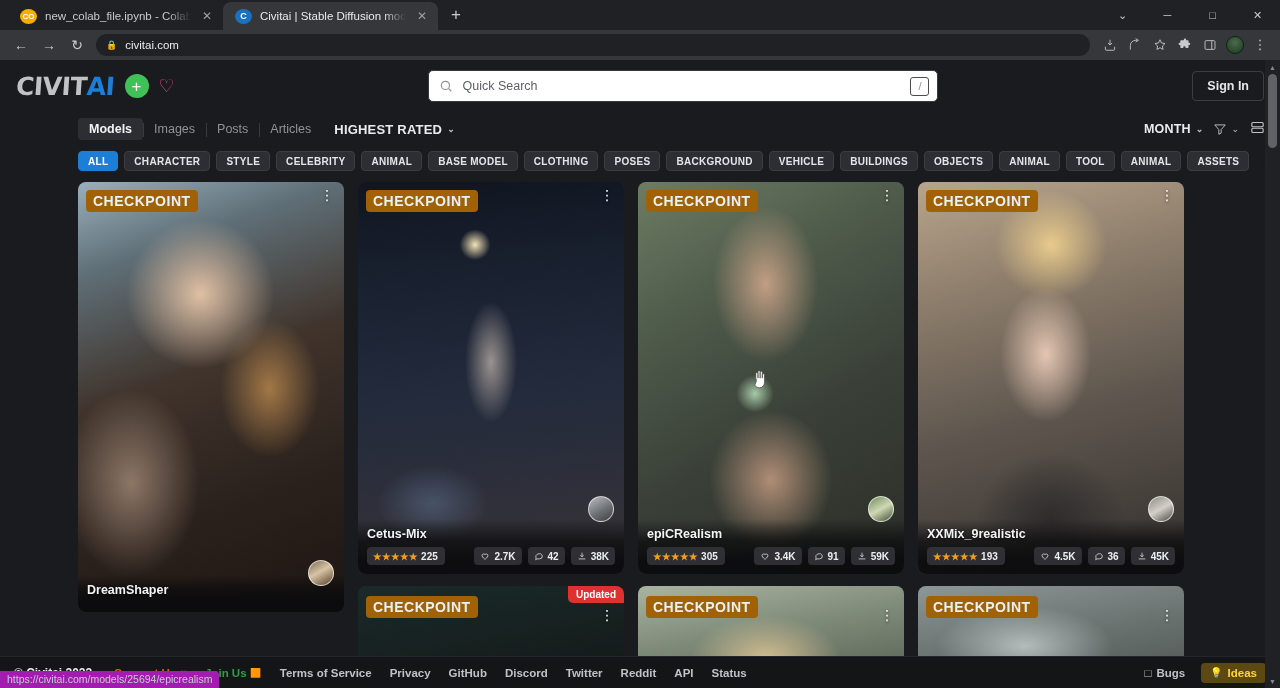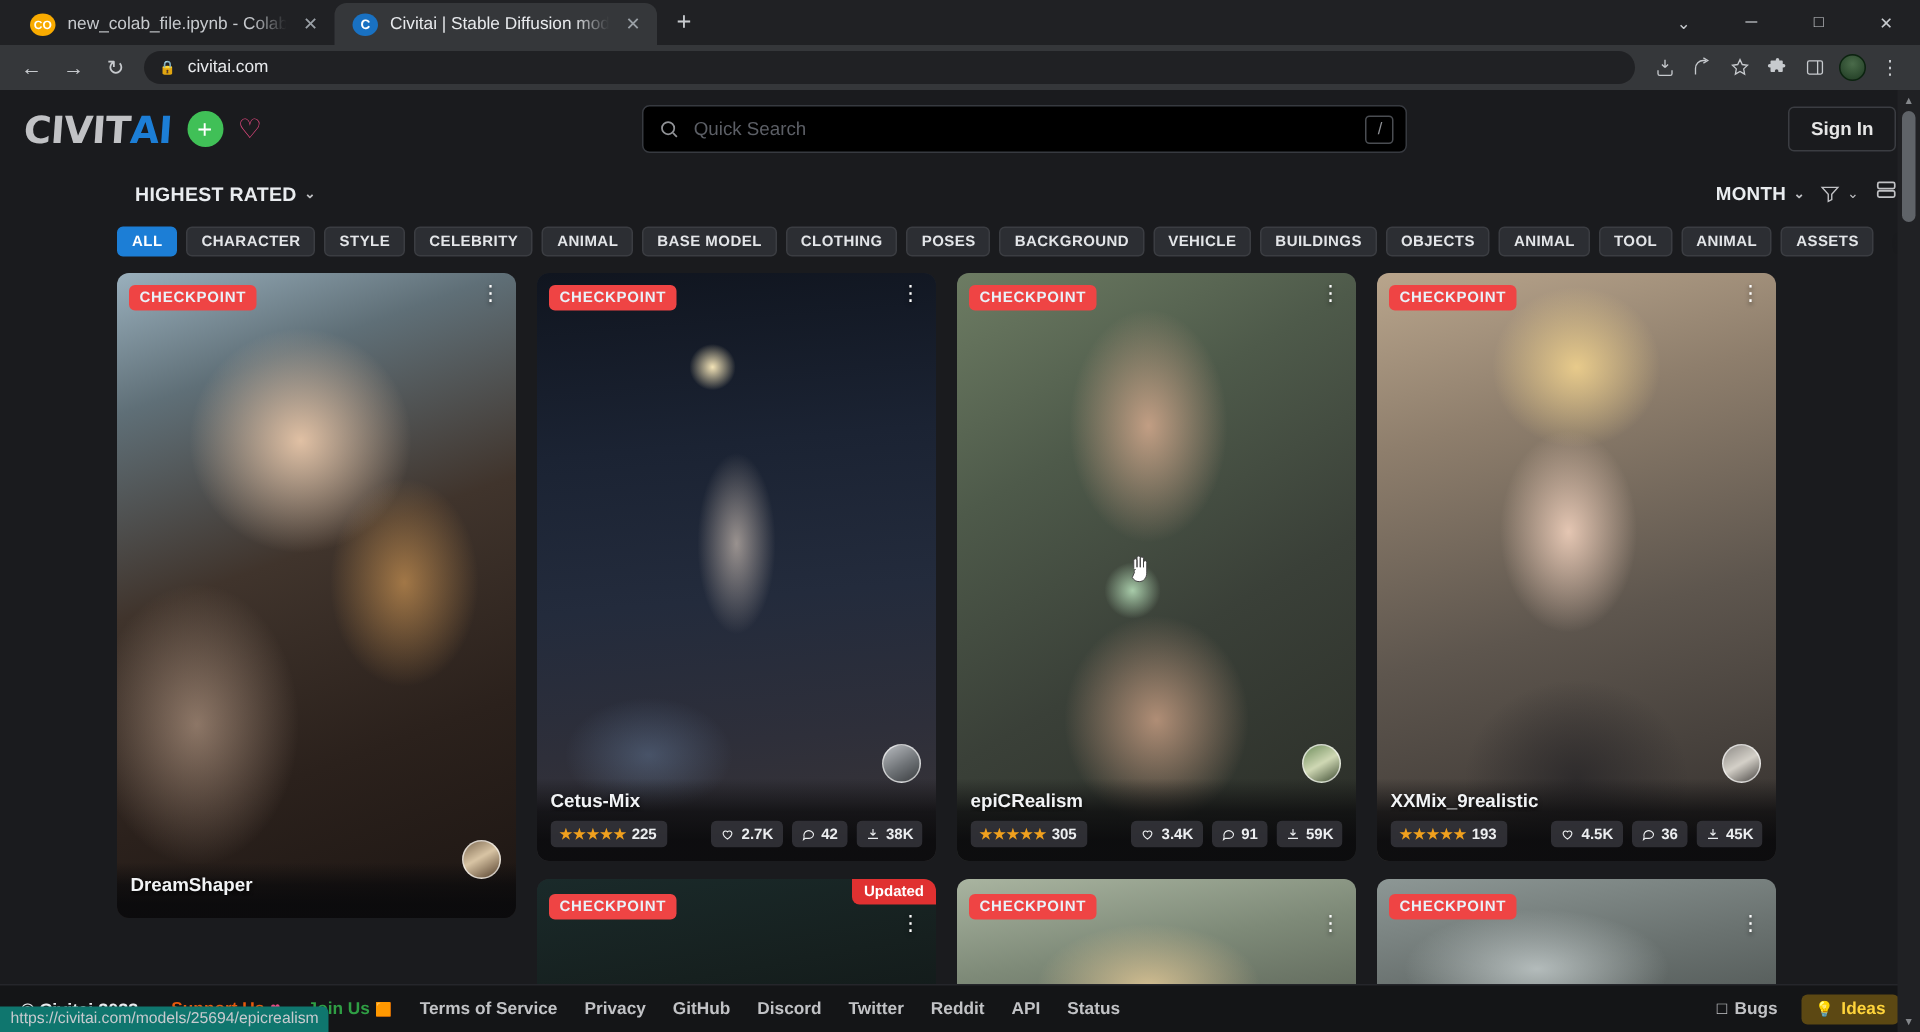--- a/index.html
+++ b/index.html
@@ -114,21 +114,21 @@
     width: 24px; height: 24px; border-radius: 50%;
     background: #40c057; color: #fff;
     display: flex; align-items: center; justify-content: center;
     font-size: 17px; line-height: 1; font-weight: 400;
   }
   .heart-btn { color: #e64980; font-size: 18px; line-height: 1; }
 
   .searchwrap { flex: 1; display: flex; justify-content: center; }
   .search {
     width: 510px; height: 32px;
-    background: #000000; border: 1px solid #373a40;
+    background: #ffffff; border: 1px solid #373a40;
     border-radius: 5px; display: flex; align-items: center;
     padding: 0 8px 0 10px; gap: 9px;
   }
   .search svg { width: 14px; height: 14px; stroke: #909296; fill: none; stroke-width: 2; }
   .search-ph { flex: 1; color: #5c5f66; font-size: 12.5px; }
   .slash-key {
     width: 19px; height: 19px; border: 1px solid #4a4d52;
     border-radius: 3px; color: #909296; font-size: 11px;
     display: flex; align-items: center; justify-content: center;
   }
@@ -204,22 +204,22 @@
   }
   .col { width: 266px; display: flex; flex-direction: column; gap: 12px; }
   .card {
     position: relative; border-radius: 8px;
     overflow: hidden; background: #25262b;
     flex-shrink: 0;
   }
   .card-img { position: absolute; inset: 0; }
   .badge-cp {
     position: absolute; top: 8px; left: 8px;
-    background: #ef4444; color: #e9f1f8;
-    font-size: 10px; font-weight: 800; letter-spacing: 0.5px;
+    background: #a16207; color: #e9f1f8;
+    font-size: 14px; font-weight: 800; letter-spacing: 0.5px;
     padding: 3px 7px; border-radius: 4px; z-index: 4;
   }
   .badge-upd {
     position: absolute; top: 0px; right: 0px;
     background: #e03131; color: #fff;
     font-size: 10px; font-weight: 600;
     padding: 3px 8px; border-radius: 0 0 0 5px; z-index: 5;
   }
   .dots {
     position: absolute; top: 10px; right: 10px;
@@ -328,21 +328,21 @@
   }
   .ideas {
     background: #5c4813; color: #ffd43b;
     font-size: 11.5px; font-weight: 600;
     display: flex; align-items: center; gap: 5px;
     padding: 4px 9px; border-radius: 4px;
   }
 
   .statusbar {
     position: absolute; left: 0; bottom: 0;
-    background: #0f766e; color: #c7cace;
+    background: #a21caf; color: #c7cace;
     font-size: 10.5px; padding: 2px 7px 3px;
     border-radius: 0 4px 0 0; z-index: 40;
     white-space: nowrap;
   }
 
   
   .scrollbar {
     position: absolute; right: 0; top: 60px;
     width: 15px; height: 628px; background: #202124; z-index: 30;
   }
@@ -451,20 +451,26 @@
             </svg>
           <span class="search-ph">Quick Search</span>
           <span class="slash-key">/</span>
         </div>
       </div>
 
       <div class="signin">Sign In</div>
     </div>
 
     <div class="navrow">
+      <div class="seg">
+        <div class="seg-item active">Models</div>
+        <div class="seg-item">Images</div>
+        <div class="seg-item">Posts</div>
+        <div class="seg-item">Articles</div>
+      </div>
       <div class="sortsel">
         <span>HIGHEST RATED</span>
         <span class="chev">⌄</span>
       </div>
 
       <div class="navright">
         <div class="period">
           <span>MONTH</span>
           <span class="chev">⌄</span>
         </div>

